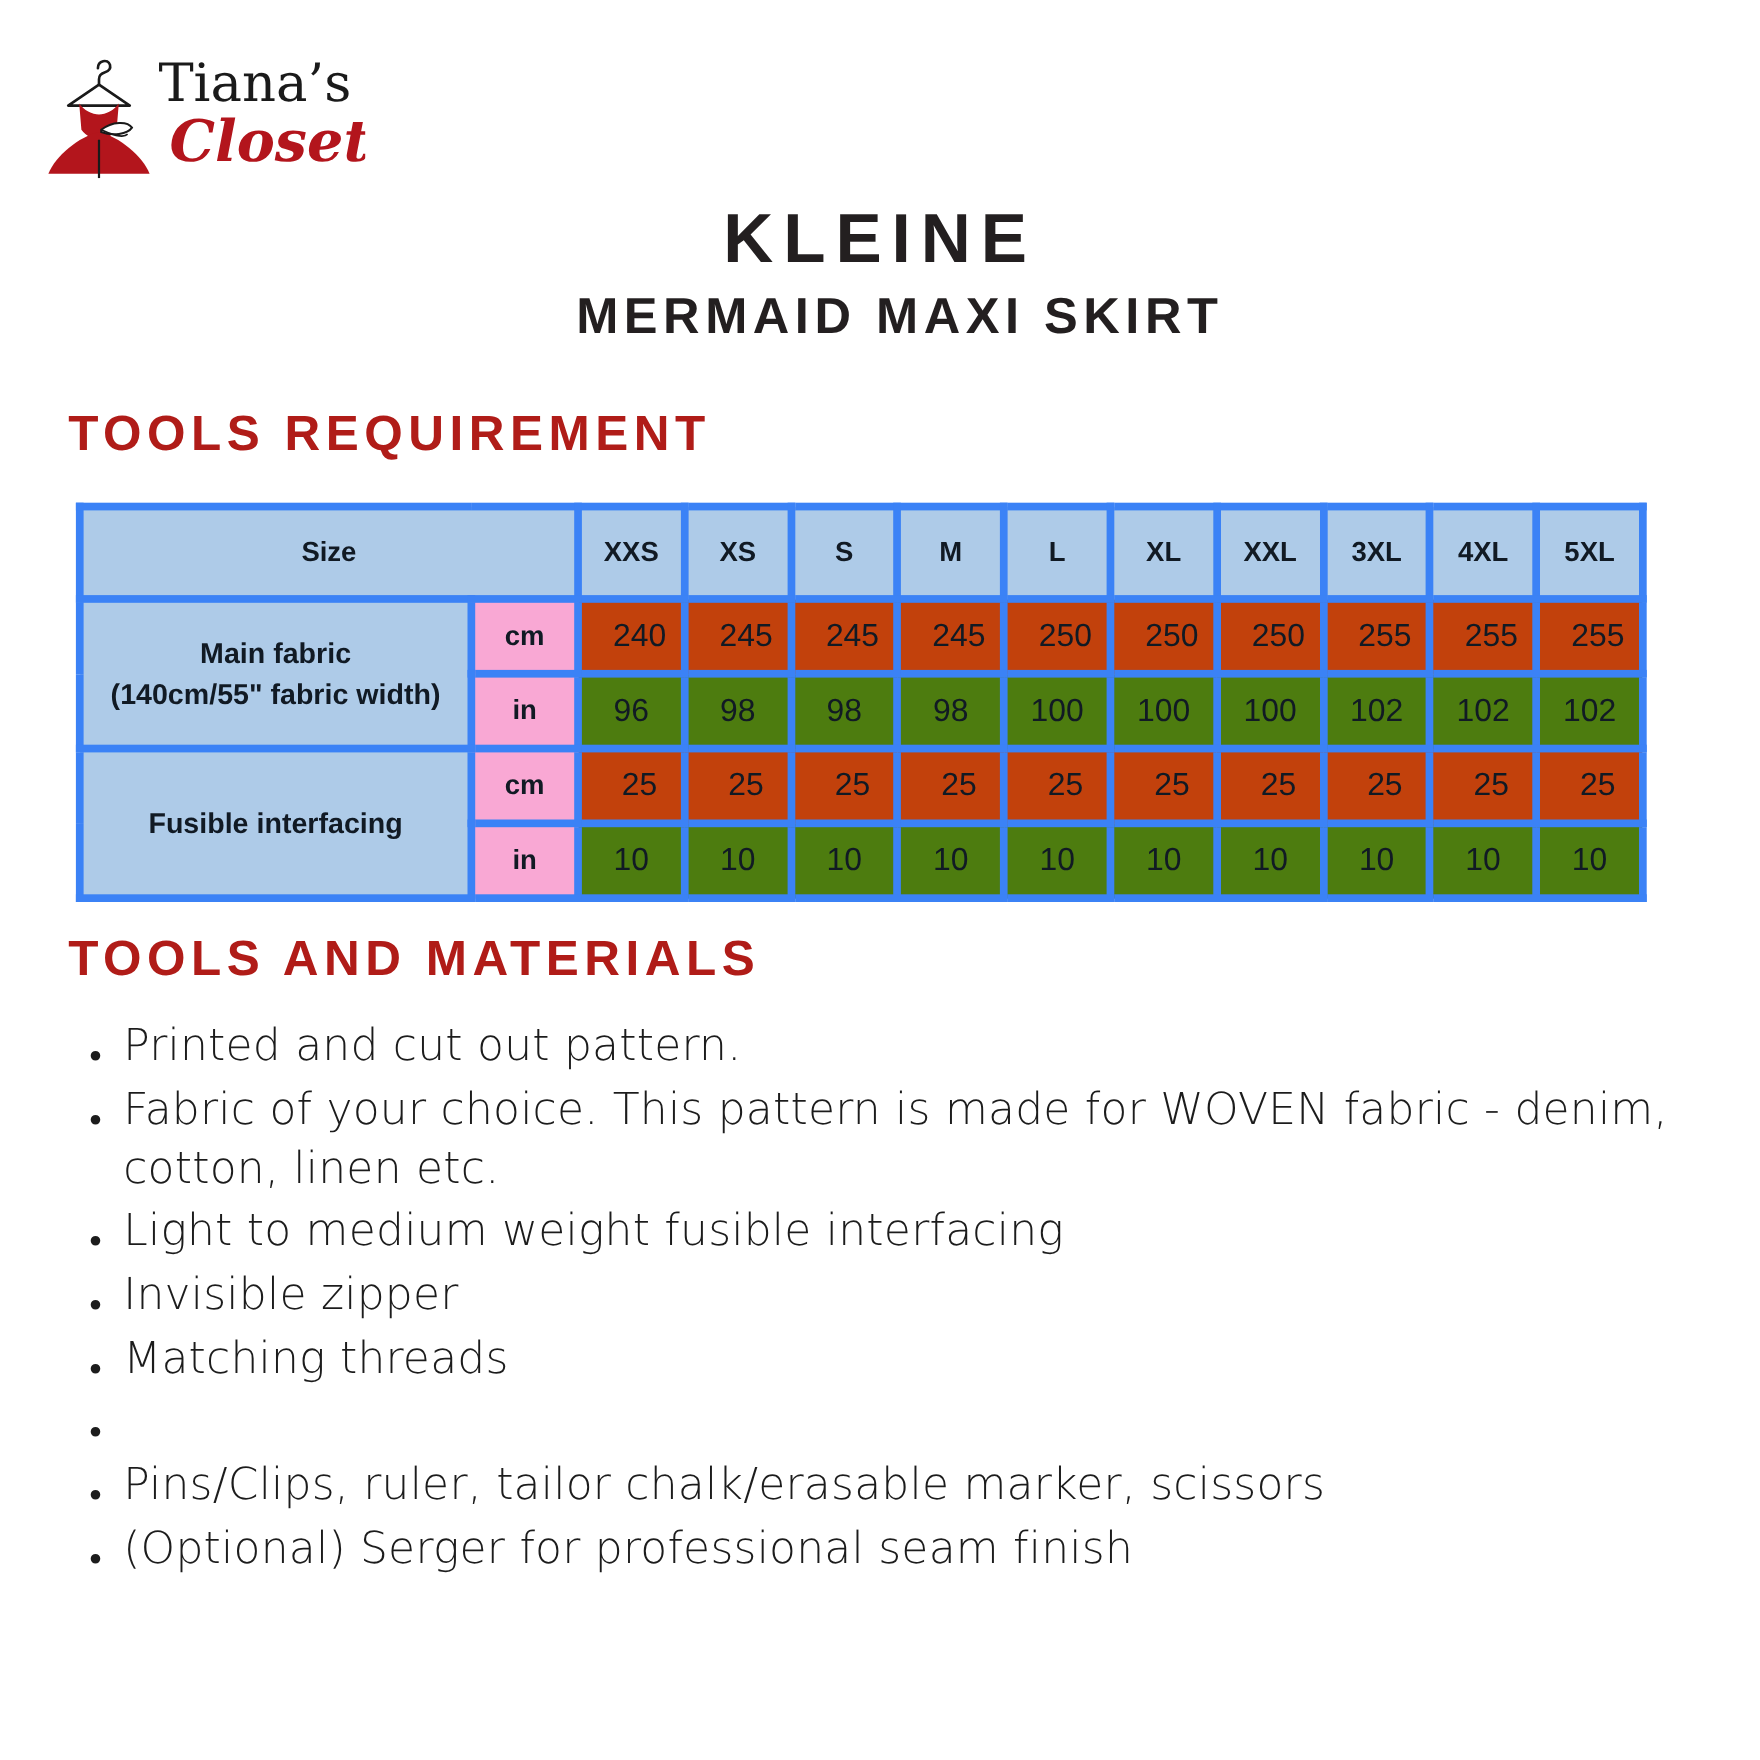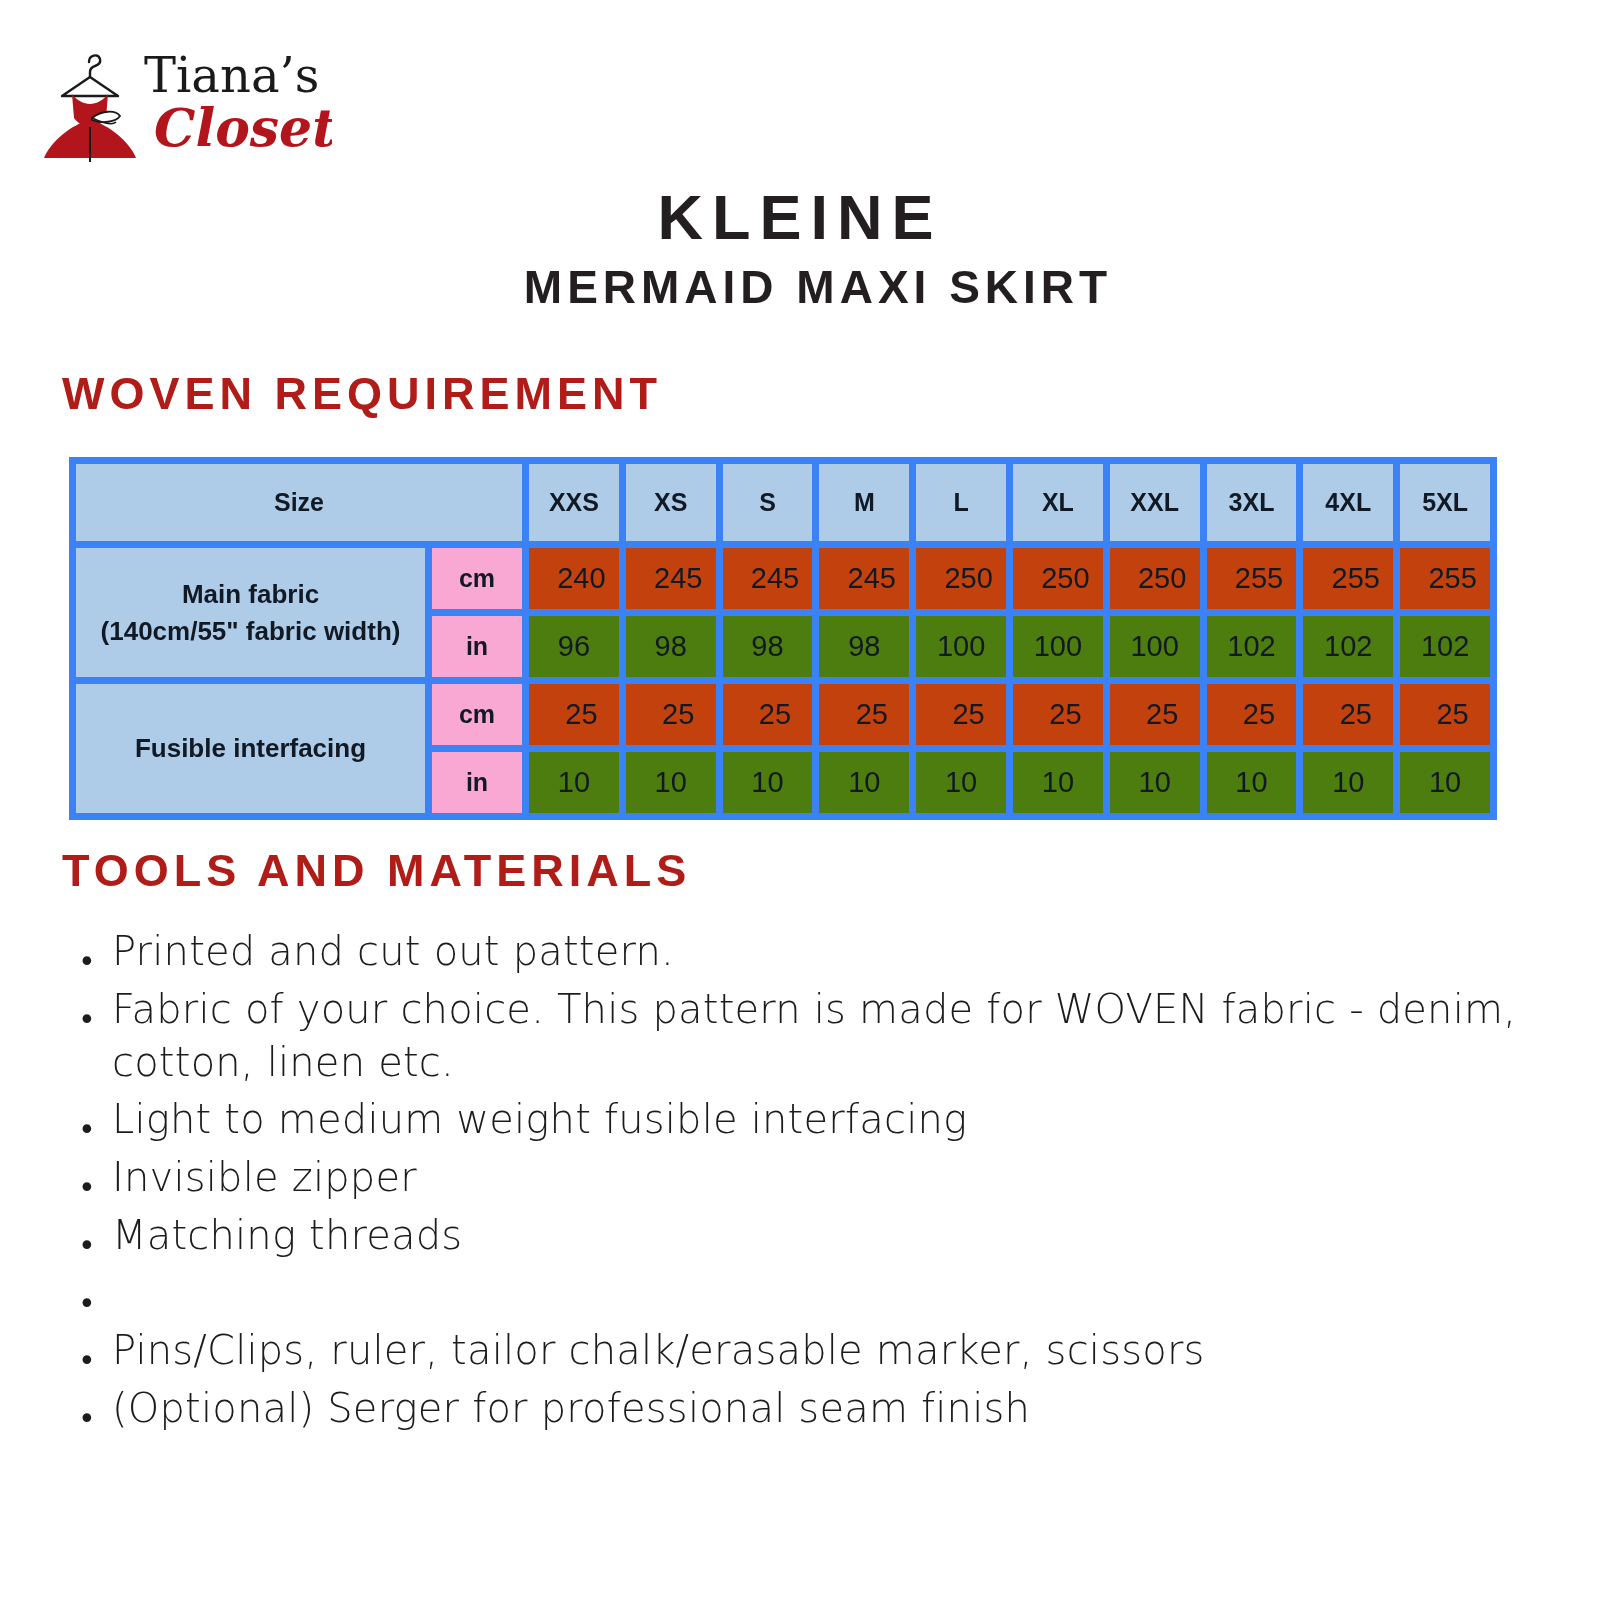--- a/index.html
+++ b/index.html
@@ -108,21 +108,21 @@
       <text x="112" y="58" font-family="DejaVu Serif, serif" font-size="48" fill="#1a1a1a">Tiana’s</text>
       <text x="122" y="112" font-family="DejaVu Serif, serif" font-size="52" font-style="italic" font-weight="bold" fill="#B3151C">Closet</text>
     </svg>
   </div>
 
   <div class="title-block">
     <div class="title-main">KLEINE</div>
     <div class="title-sub">MERMAID MAXI SKIRT</div>
   </div>
 
-  <div class="section-heading" id="fabric-heading">WOVEN REQUIREMENT</div>
+  <div class="section-heading" id="fabric-heading">TOOLS REQUIREMENT</div>
 
   <div class="table-wrap">
     <table class="fabric">
       <colgroup>
         <col class="col-label">
           <col class="col-unit">
         <col class="col-size">
           <col class="col-size">
           <col class="col-size">
           <col class="col-size">

